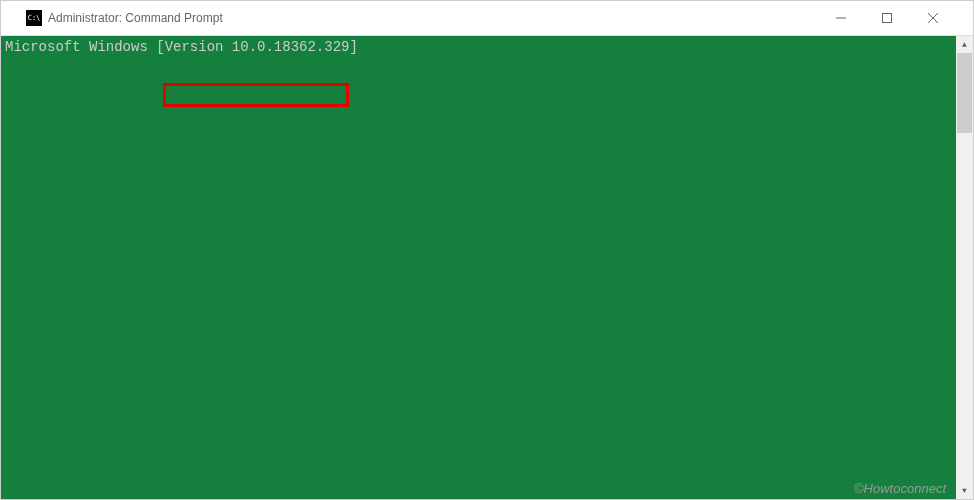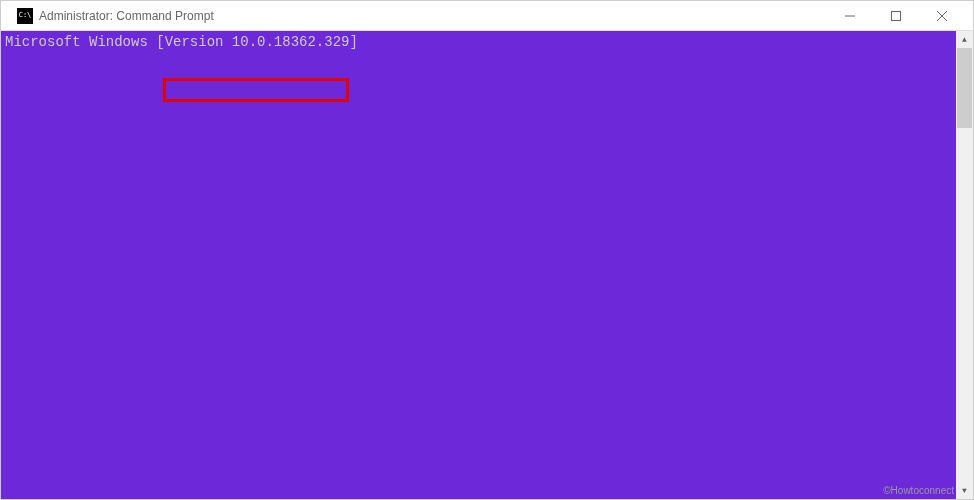--- a/index.html
+++ b/index.html
@@ -21,21 +21,21 @@
       background: #fff;
       border: 1px solid #ccc;
       display: flex;
       flex-direction: column;
     }
     .titlebar {
       height: 30px;
       background: #fff;
       display: flex;
       align-items: center;
-      padding: 8px;
+      padding: 17px;
       font-family: 'Segoe UI', Tahoma, sans-serif;
       font-size: 12px;
       color: #666;
       border-bottom: 1px solid #e0e0e0;
     }
     .titlebar-icon {
       width: 16px;
       height: 16px;
       margin-left: 8px;
       margin-right: 6px;
@@ -73,21 +73,21 @@
       width: 10px;
       height: 10px;
     }
     .terminal-area {
       flex: 1;
       display: flex;
       position: relative;
     }
     .terminal {
       flex: 1;
-      background: #6d28d9;
+      background: #15803d;
       color: #ccc;
       font-family: Consolas, 'Courier New', monospace;
       font-size: 14px;
       line-height: 1.3;
       padding: 2px 4px;
       white-space: pre;
       position: relative;
     }
     .terminal-line {
       display: block;
@@ -130,25 +130,26 @@
       position: absolute;
       top: 0;
     }
     .scrollbar-arrow.down {
       position: absolute;
       bottom: 0;
     }
     .watermark {
       position: absolute;
       bottom: 4px;
-      right: 20px;
+      right: 28px;
       font-family: 'Segoe UI', Tahoma, sans-serif;
-      font-size: 10px;
+      font-size: 13px;
       color: #999;
       z-index: 10;
+      font-style: italic;
     }
   </style>
 </head>
 <body>
 
 <div class="window">
   <div class="titlebar">
     <div class="titlebar-icon"></div>
     <div class="titlebar-title">Administrator: Command Prompt</div>
     <div class="titlebar-controls">

